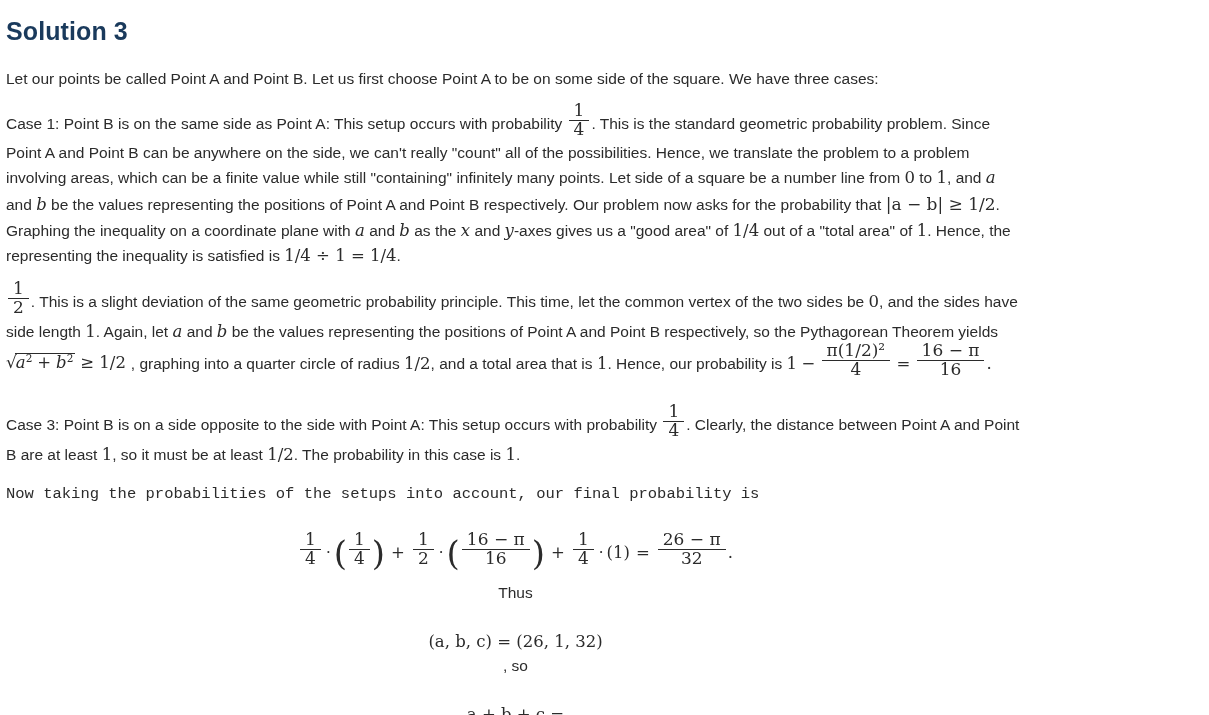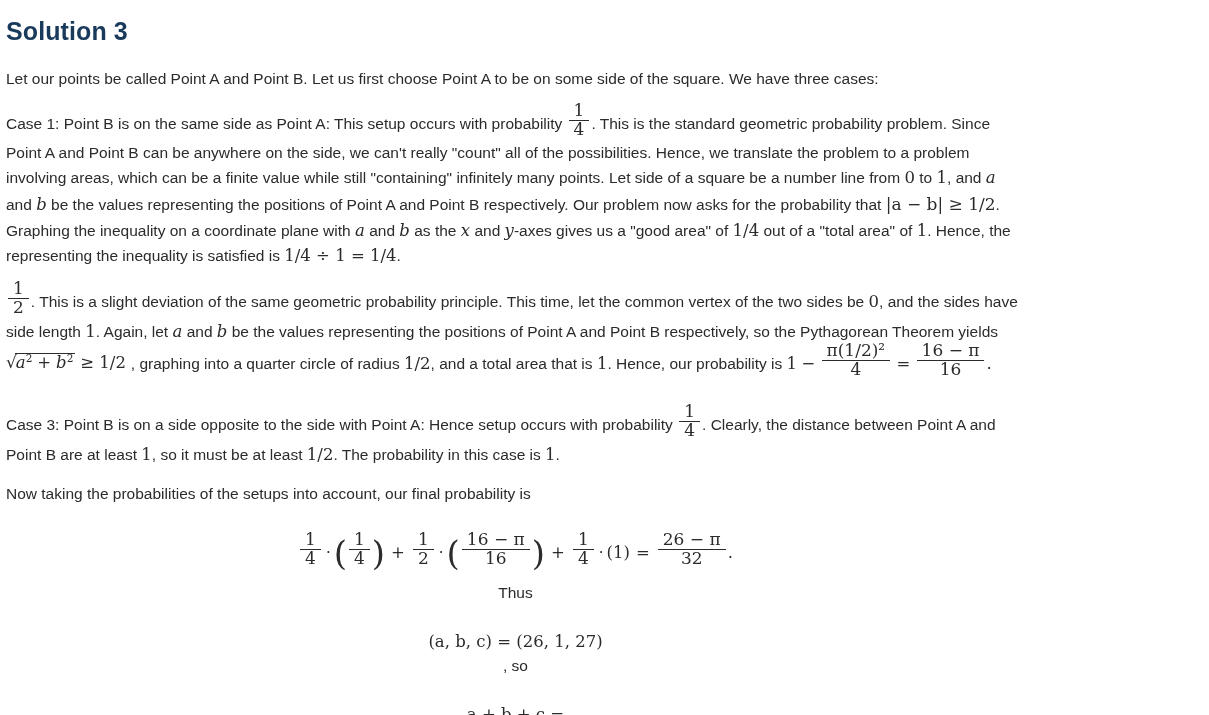--- a/index.html
+++ b/index.html
@@ -26,21 +26,21 @@
     font-size: 25px;
     font-weight: bold;
     color: #1a3a5c;
     margin: 6px 0 16px 0;
     letter-spacing: 0.1px;
   }
   p.para {
     margin: 0 0 14px 0;
     text-align: left;
   }
-  p.tight { margin-bottom: 28px; }
+  p.tight { margin-bottom: 28px; font-family: Liberation Mono, monospace; }
 
   
   .m {
     font-family: "DejaVu Serif", serif;
     font-style: italic;
     font-size: 16.5px;
   }
   .mn {
     font-family: "DejaVu Serif", serif;
     font-style: normal;
@@ -191,21 +191,21 @@
     <span class="op">=</span>
     <span class="frac big">
       <span class="num">16 − π</span>
       <span class="den">16</span>
     </span><span class="op">.</span>
   </p>
 
   <div class="spacer-gap"></div>
 
   <p class="para">
-    <span>Case 3: Point B is on a side opposite to the side with Point A: Hence setup occurs with probability</span>
+    <span>Case 3: Point B is on a side opposite to the side with Point A: This setup occurs with probability</span>
     <span class="frac big">
       <span class="num">1</span>
       <span class="den">4</span>
     </span><span>. Clearly, the distance between Point A and Point B are at least</span>
     <span class="mn">1</span><span>, so it must be at least</span>
     <span class="mn">1/2</span><span>. The probability in this case is</span>
     <span class="mn">1</span><span>.</span>
   </p>
 
   <p class="para tight">
@@ -234,17 +234,17 @@
       <span class="den">4</span>
     </span><span class="dot">·</span><span class="op">(1)</span>
     <span class="op">=</span>
     <span class="frac big">
       <span class="num">26 − π</span>
       <span class="den">32</span>
     </span><span class="op">.</span>
   </div>
 
   <div class="final-line">
-    <span>Thus</span>&nbsp;<span class="mn">(a, b, c) = (26, 1, 27)</span><span>, so</span>&nbsp;<span class="mn">a + b + c =</span>
+    <span>Thus</span>&nbsp;<span class="mn">(a, b, c) = (26, 1, 32)</span><span>, so</span>&nbsp;<span class="mn">a + b + c =</span>
     <span class="answer-box"><b>(A)</b>&nbsp;<span>59</span></span>
   </div>
 
 </div>
 
 </body></html>

